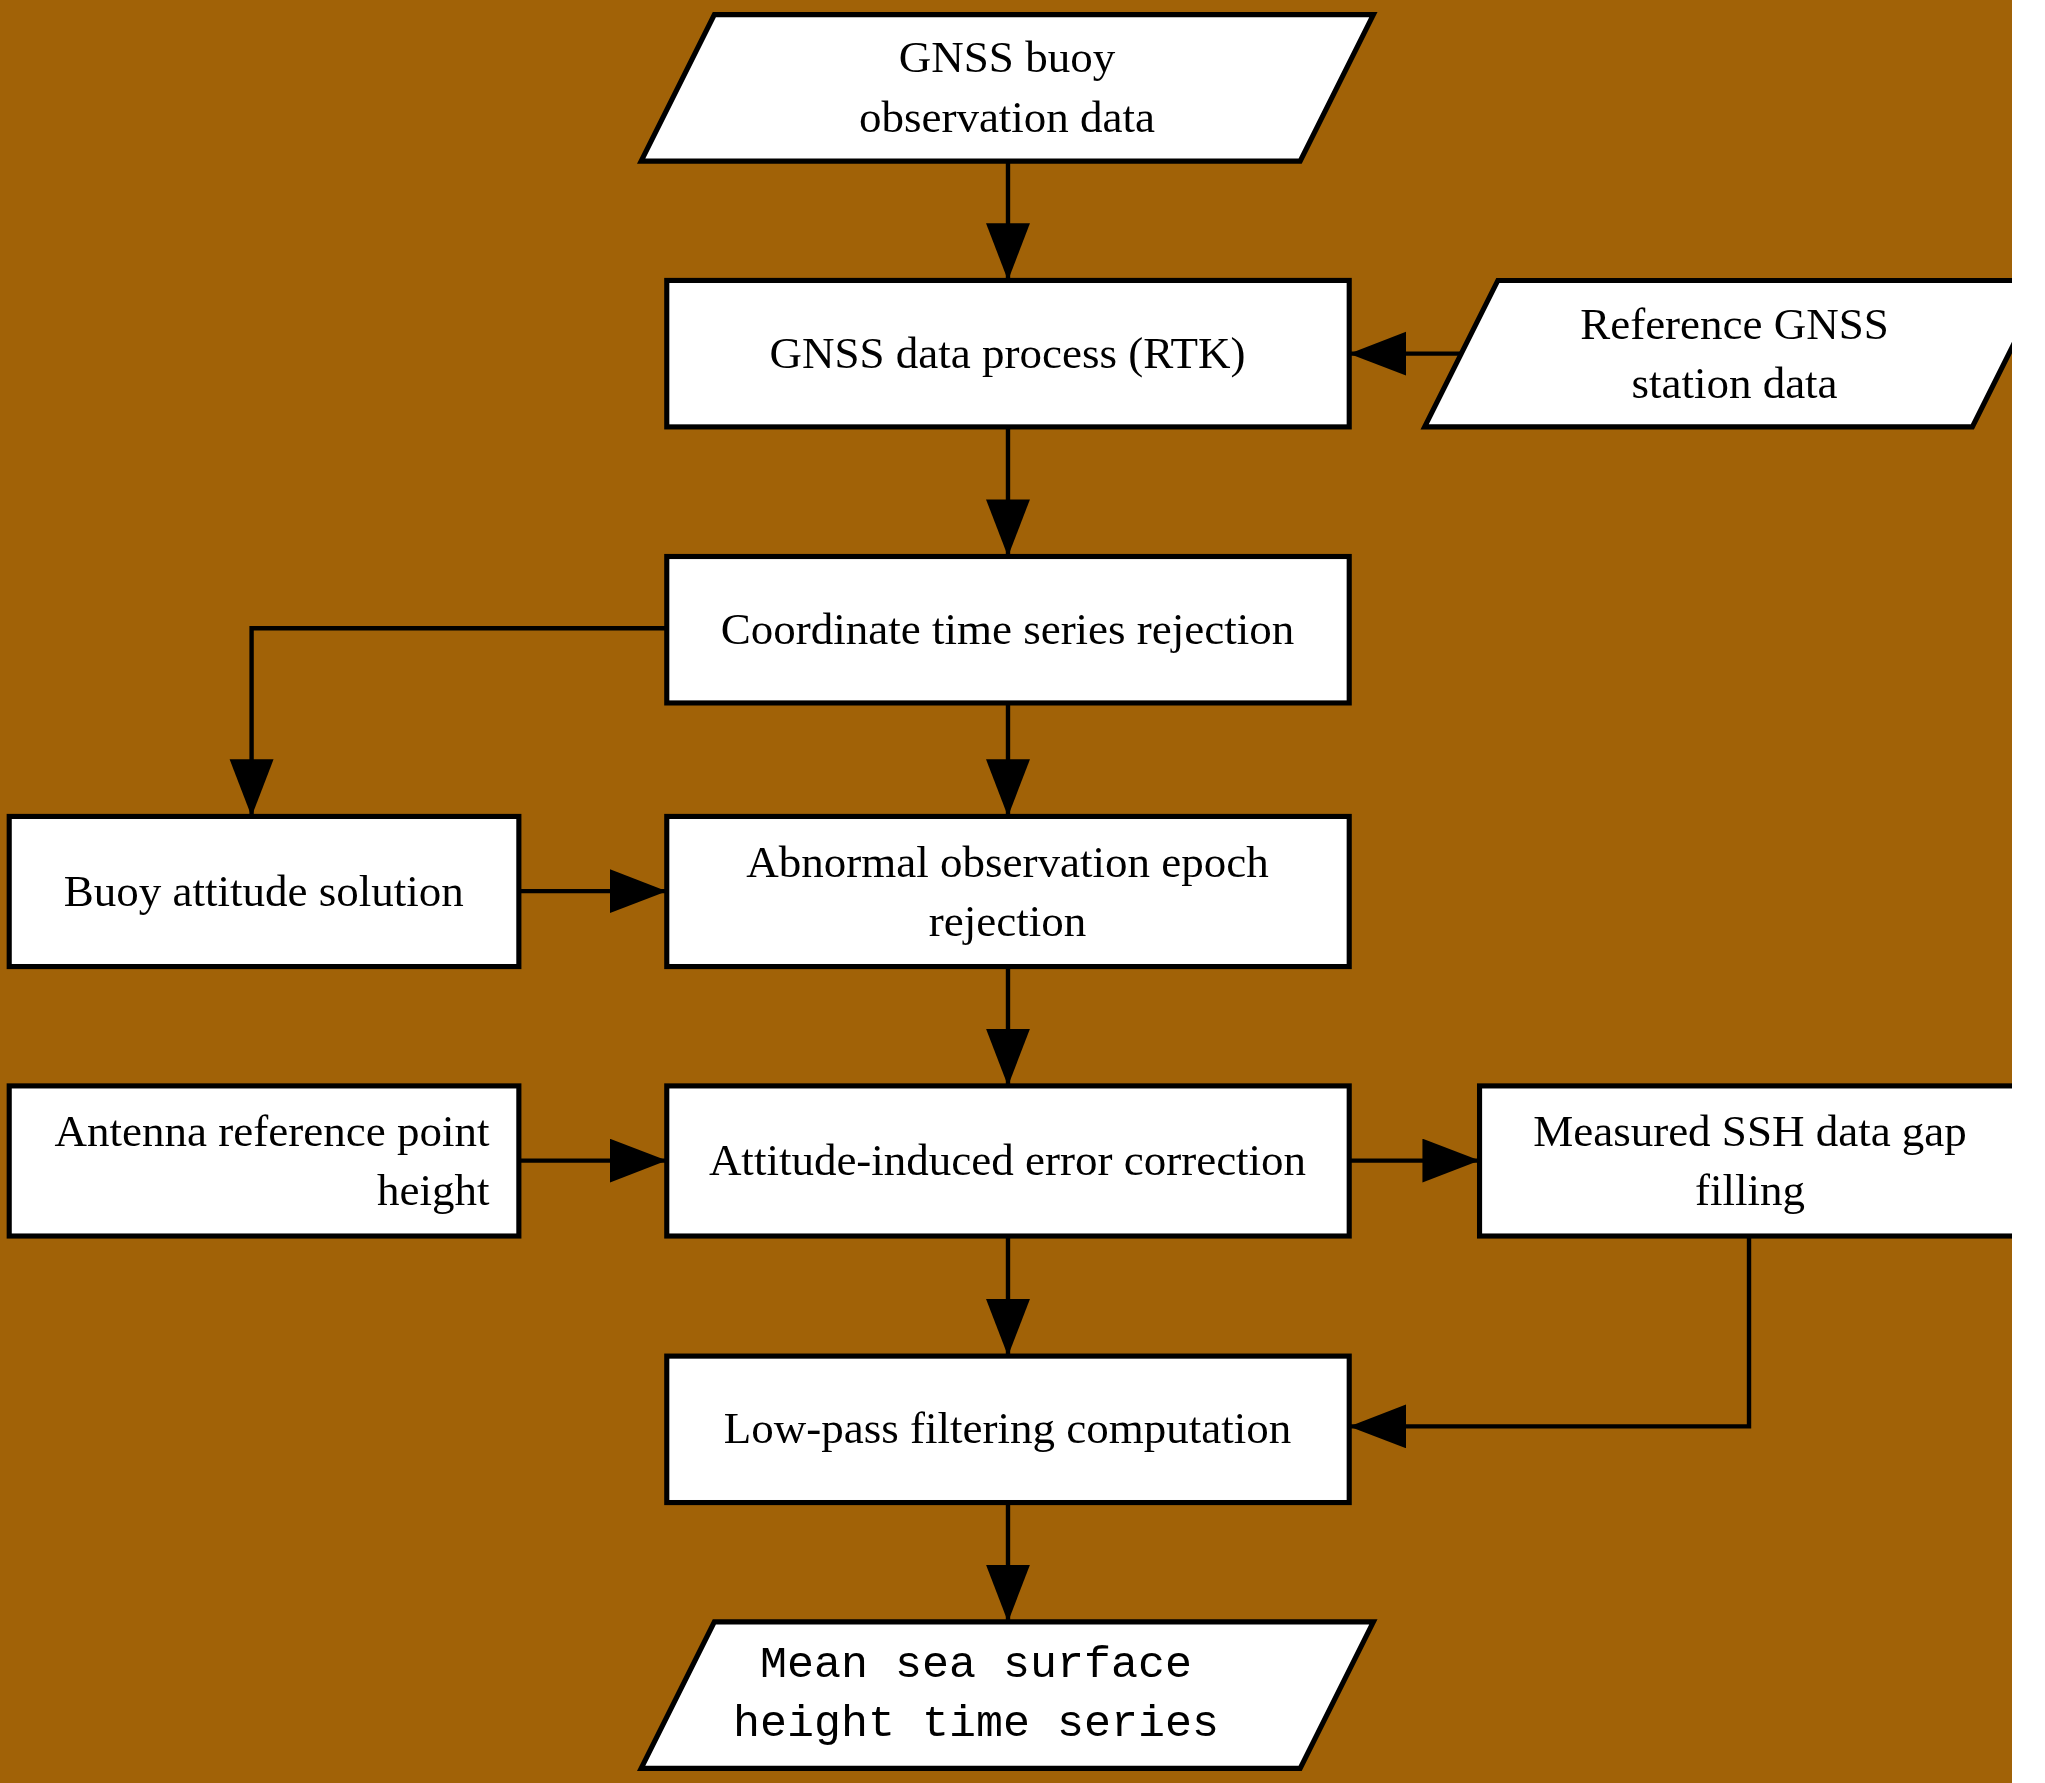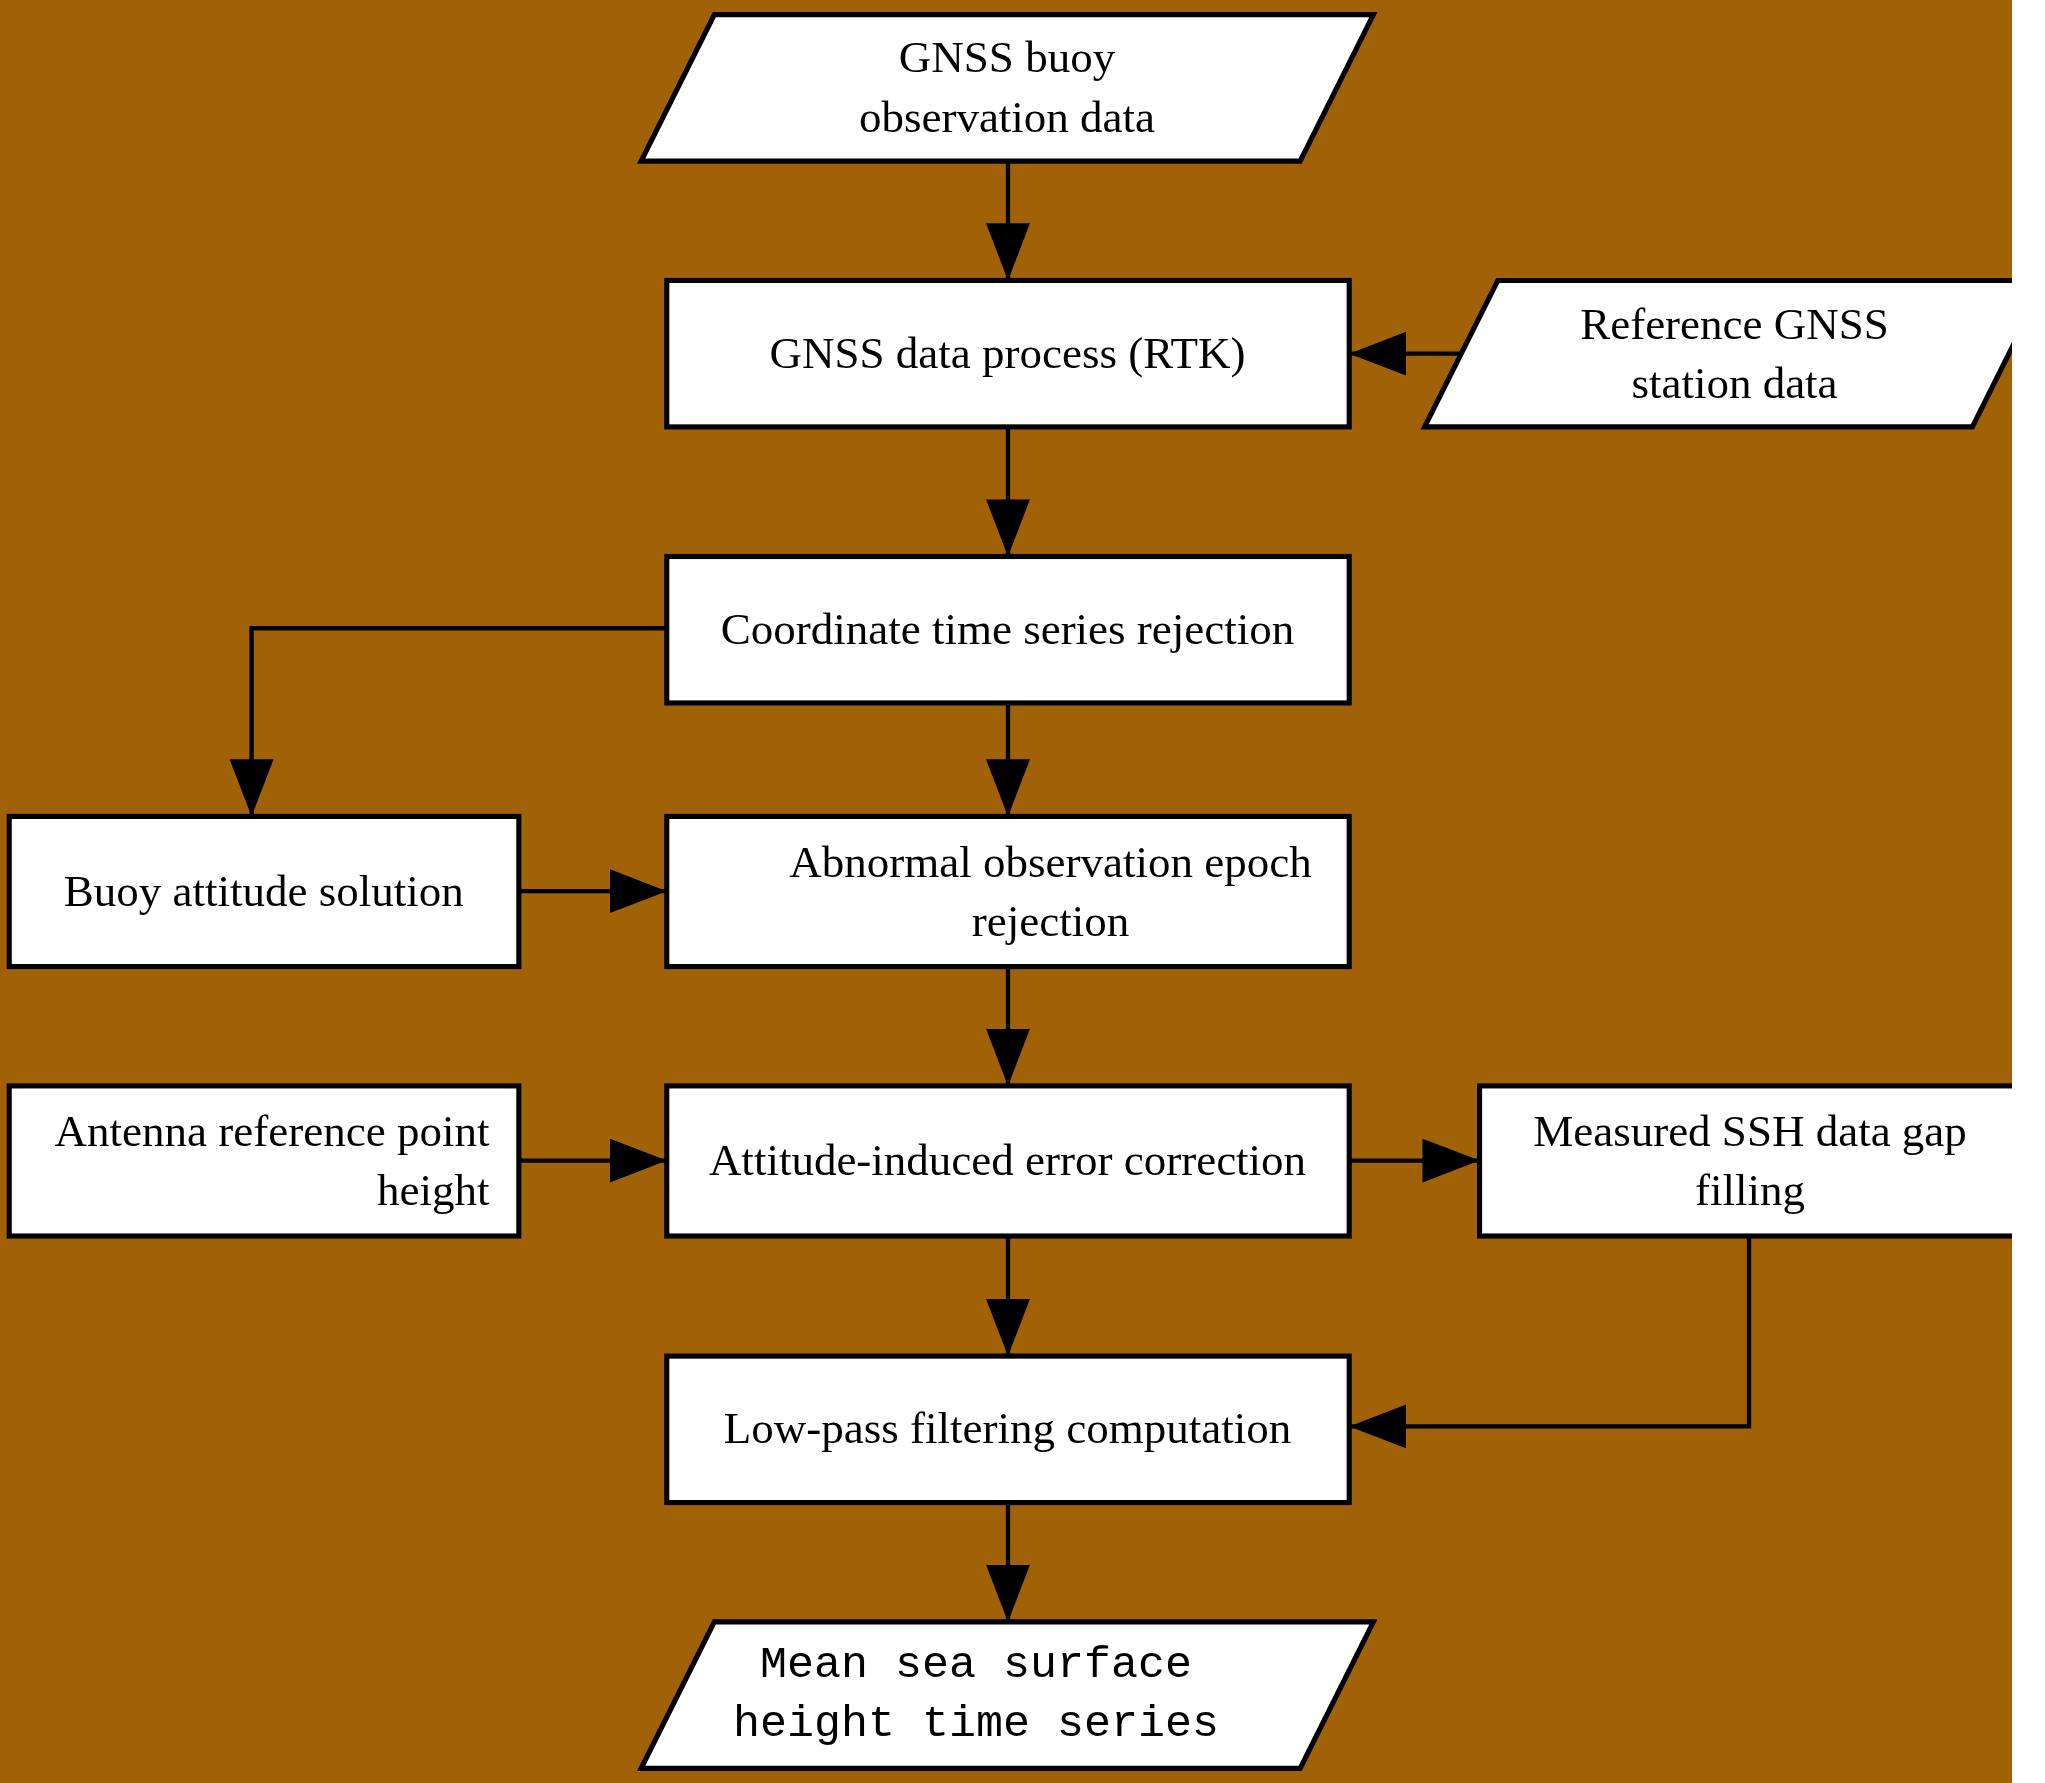--- a/index.html
+++ b/index.html
@@ -76,21 +76,21 @@
       </g>
   </svg>
   <div id="labels-layer">
       <div class="node-label" style="left: 641px; top: 14.6px; width: 732px; height: 146px;">GNSS buoy
 observation data</div>
       <div class="node-label" style="left: 666px; top: 281px; width: 683px; height: 146px;">GNSS data process (RTK)</div>
       <div class="node-label" style="left: 1424px; top: 281px; width: 621px; height: 146px;">Reference GNSS
 station data</div>
       <div class="node-label" style="left: 666px; top: 557px; width: 683px; height: 146px;">Coordinate time series rejection</div>
       <div class="node-label" style="left: 8.8px; top: 817px; width: 510px; height: 150px;">Buoy attitude solution</div>
-      <div class="node-label" style="left: 666px; top: 817px; width: 683px; height: 150px; margin-left: 43px;">Abnormal observation epoch
+      <div class="node-label" style="left: 666px; top: 817px; width: 683px; height: 150px;">Abnormal observation epoch
 rejection</div>
       <div class="node-label" style="left: 17px; top: 1086px; width: 510px; height: 150px; text-align: right;">Antenna reference point
 height</div>
       <div class="node-label" style="left: 666px; top: 1086px; width: 683px; height: 150px; font-family: Liberation Serif, serif;">Attitude-induced error correction</div>
       <div class="node-label" style="left: 1479px; top: 1086px; width: 542px; height: 150px;">Measured SSH data gap
 filling</div>
       <div class="node-label" style="left: 666px; top: 1356px; width: 683px; height: 146px;">Low-pass filtering computation</div>
       <div class="node-label" style="left: 610px; top: 1622px; width: 732px; height: 146px; font-family: Liberation Mono, monospace;">Mean sea surface
 height time series</div>
     </div>

